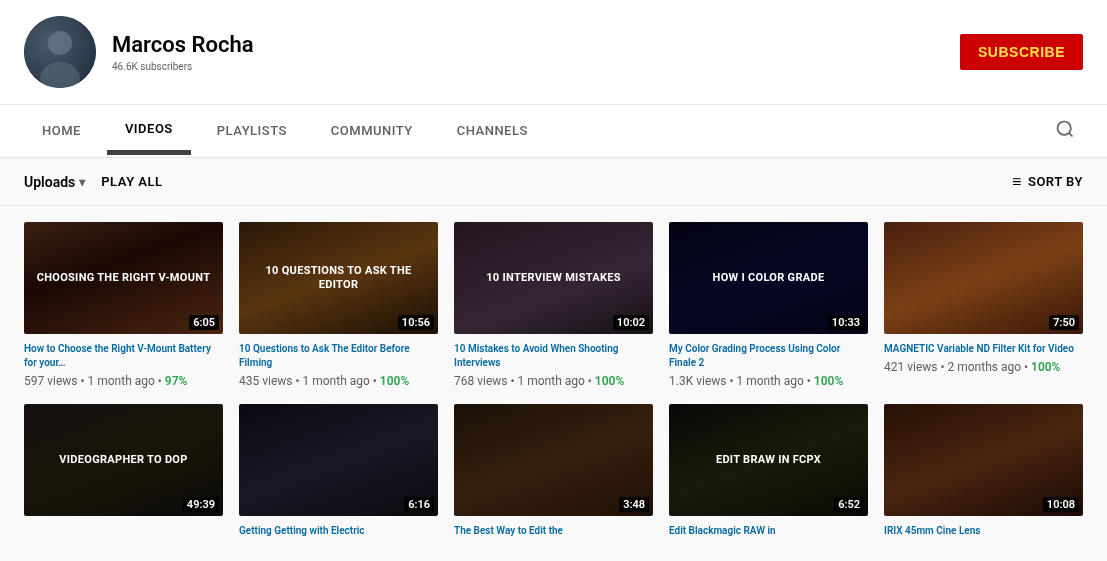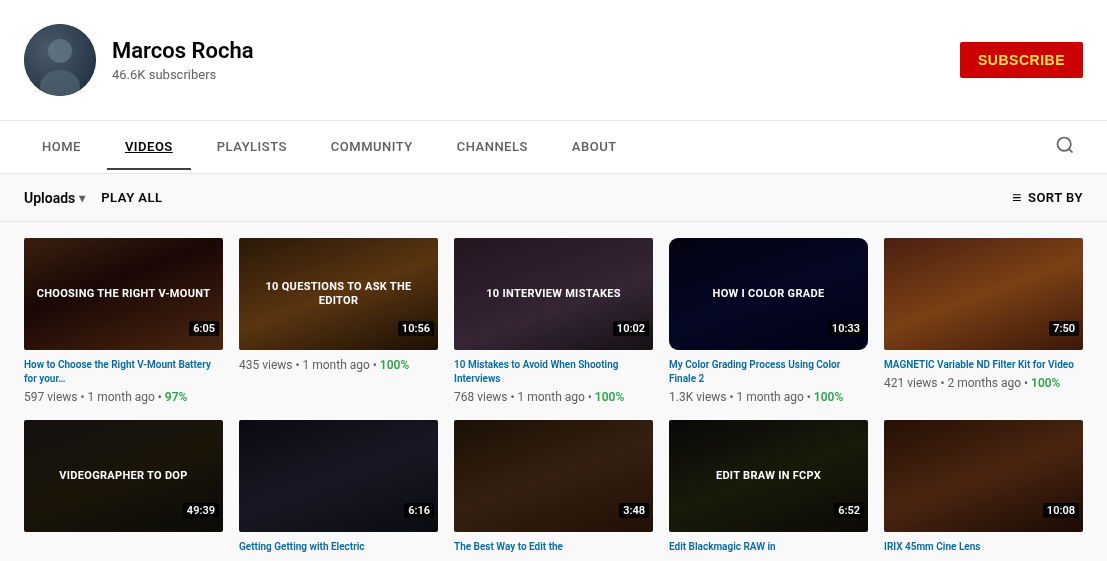--- a/index.html
+++ b/index.html
@@ -1,21 +1,21 @@
 <!DOCTYPE html>
 <html><head>
   <meta charset="utf-8">
   <style>
     * { margin: 0; padding: 0; box-sizing: border-box; }
     body { font-family: 'Roboto', Arial, sans-serif; background: #f9f9f9; color: #030303; font-size: 14px; width: 1107px; }
 
     
     .channel-header {
       background: #fff;
-      padding: 24px 24px;
+      padding: 16px 24px;
       display: flex;
       align-items: center;
       justify-content: space-between;
       border-bottom: 1px solid #e5e5e5;
     }
     .channel-info {
       display: flex;
       align-items: center;
       gap: 16px;
     }
@@ -34,21 +34,21 @@
       height: 100%;
       background: radial-gradient(circle at 35% 35%, #4a5a6a, #1a2a3a);
       border-radius: 50%;
     }
     .channel-name {
       font-size: 22px;
       font-weight: 600;
       color: #030303;
     }
     .subscriber-count {
-      font-size: 13px;
+      font-size: 10px;
       color: #606060;
       margin-top: 4px;
     }
     .subscribe-btn {
       background: #cc0000;
       color: #fde047;
       border: none;
       padding: 10px 18px;
       font-size: 14px;
       font-weight: 700;
@@ -73,23 +73,22 @@
       font-weight: 500;
       color: #606060;
       cursor: pointer;
       letter-spacing: 0.5px;
       text-transform: uppercase;
       border-bottom: 2px solid transparent;
       white-space: nowrap;
     }
     .nav-tab.active {
       color: #030303;
-      border-bottom: 2px solid #404040;
-      font-weight: 600;
-      text-decoration: underline;
+      border-bottom: 5px solid #404040;
+      font-weight: 600;
     }
     .nav-search {
       margin-left: auto;
       cursor: pointer;
       color: #606060;
       font-size: 18px;
       padding: 14px 8px;
     }
 
     
@@ -158,21 +157,21 @@
       position: relative;
       width: 100%;
       padding-top: 56.25%;
       background: #555;
       border-radius: 2px;
       overflow: hidden;
       margin-bottom: 8px;
     }
     .duration {
       position: absolute;
-      bottom: 14px;
+      bottom: 4px;
       right: 4px;
       background: rgba(0,0,0,0.85);
       color: #fff;
       font-size: 11px;
       font-weight: 600;
       padding: 1px 4px;
       border-radius: 2px;
     }
     .video-title {
       font-size: 10px;
@@ -220,21 +219,20 @@
       background: linear-gradient(160deg, #3a2010 0%, #1a0805 40%, #4a2510 100%);
     }
     .thumb-2-bg {
       background: linear-gradient(160deg, #2a1808 0%, #5a3510 50%, #1a1005 100%);
     }
     .thumb-3-bg {
       background: linear-gradient(160deg, #251520 0%, #352535 60%, #151015 100%);
     }
     .thumb-4-bg {
       background: linear-gradient(160deg, #020210 0%, #050825 50%, #020215 100%);
-      border-radius: 9px;
     }
     .thumb-5-bg {
       background: linear-gradient(160deg, #4a2010 0%, #7a4015 50%, #3a1808 100%);
     }
     .thumb-6-bg {
       background: linear-gradient(160deg, #151010 0%, #1a1508 50%, #0a0a08 100%);
     }
     .thumb-7-bg {
       background: linear-gradient(160deg, #0a0a12 0%, #181825 50%, #0a0a10 100%);
     }
@@ -270,21 +268,20 @@
   </div>
   <button class="subscribe-btn">SUBSCRIBE</button>
 </div>
 
 <div class="nav-tabs">
   <div class="nav-tab">HOME</div>
   <div class="nav-tab active">VIDEOS</div>
   <div class="nav-tab">PLAYLISTS</div>
   <div class="nav-tab">COMMUNITY</div>
   <div class="nav-tab">CHANNELS</div>
-  <div class="nav-tab">ABOUT</div>
   <div class="nav-search">
     <svg width="20" height="20" viewBox="0 0 24 24" fill="none" stroke="#606060" stroke-width="2">
       <circle cx="11" cy="11" r="8"></circle>
       <line x1="21" y1="21" x2="16.65" y2="16.65"></line>
     </svg>
   </div>
 </div>
 
 <div class="toolbar">
   <div class="toolbar-left">
@@ -311,20 +308,21 @@
     <div class="video-title">How to Choose the Right V-Mount Battery for your…</div>
     <div class="video-meta">597 views • 1 month ago • <span class="match-pct">97%</span></div>
   </div>
     <div class="video-card">
     <div class="thumbnail thumb-2-bg">
       <div class="thumb-overlay">
         <span class="thumb-text">10 QUESTIONS TO ASK THE EDITOR</span>
       </div>
       <span class="duration">10:56</span>
     </div>
+    <div class="video-title">10 Questions to Ask The Editor Before Filming</div>
     <div class="video-meta">435 views • 1 month ago • <span class="match-pct">100%</span></div>
   </div>
     <div class="video-card">
     <div class="thumbnail thumb-3-bg">
       <div class="thumb-overlay">
         <span class="thumb-text">10 Interview Mistakes</span>
       </div>
       <span class="duration">10:02</span>
     </div>
     <div class="video-title">10 Mistakes to Avoid When Shooting Interviews</div>

